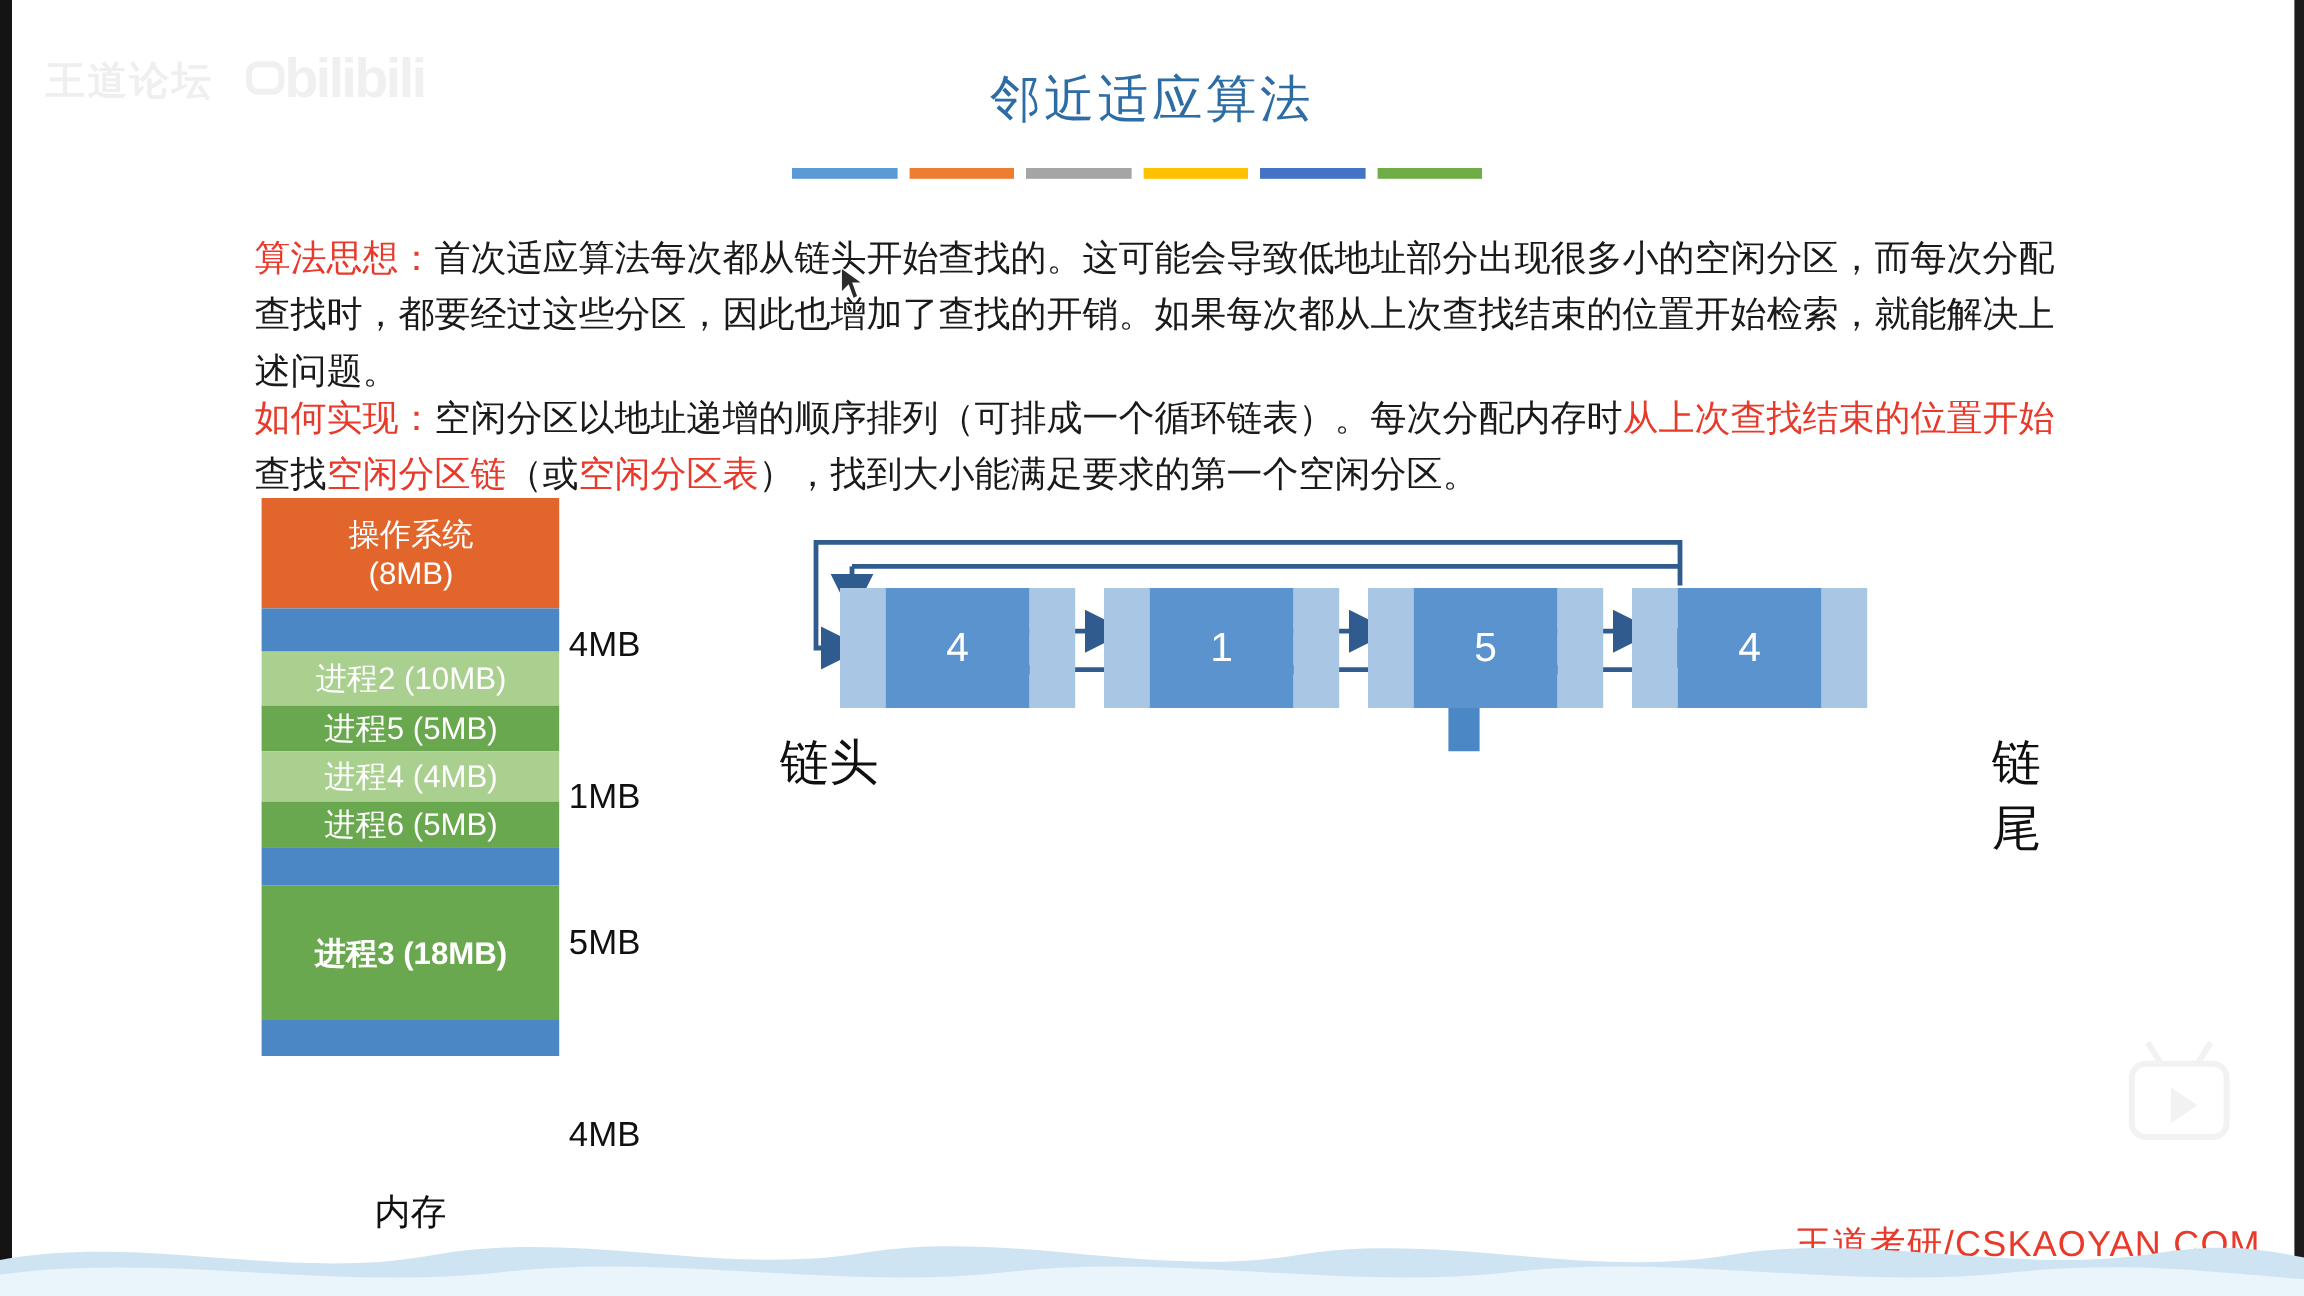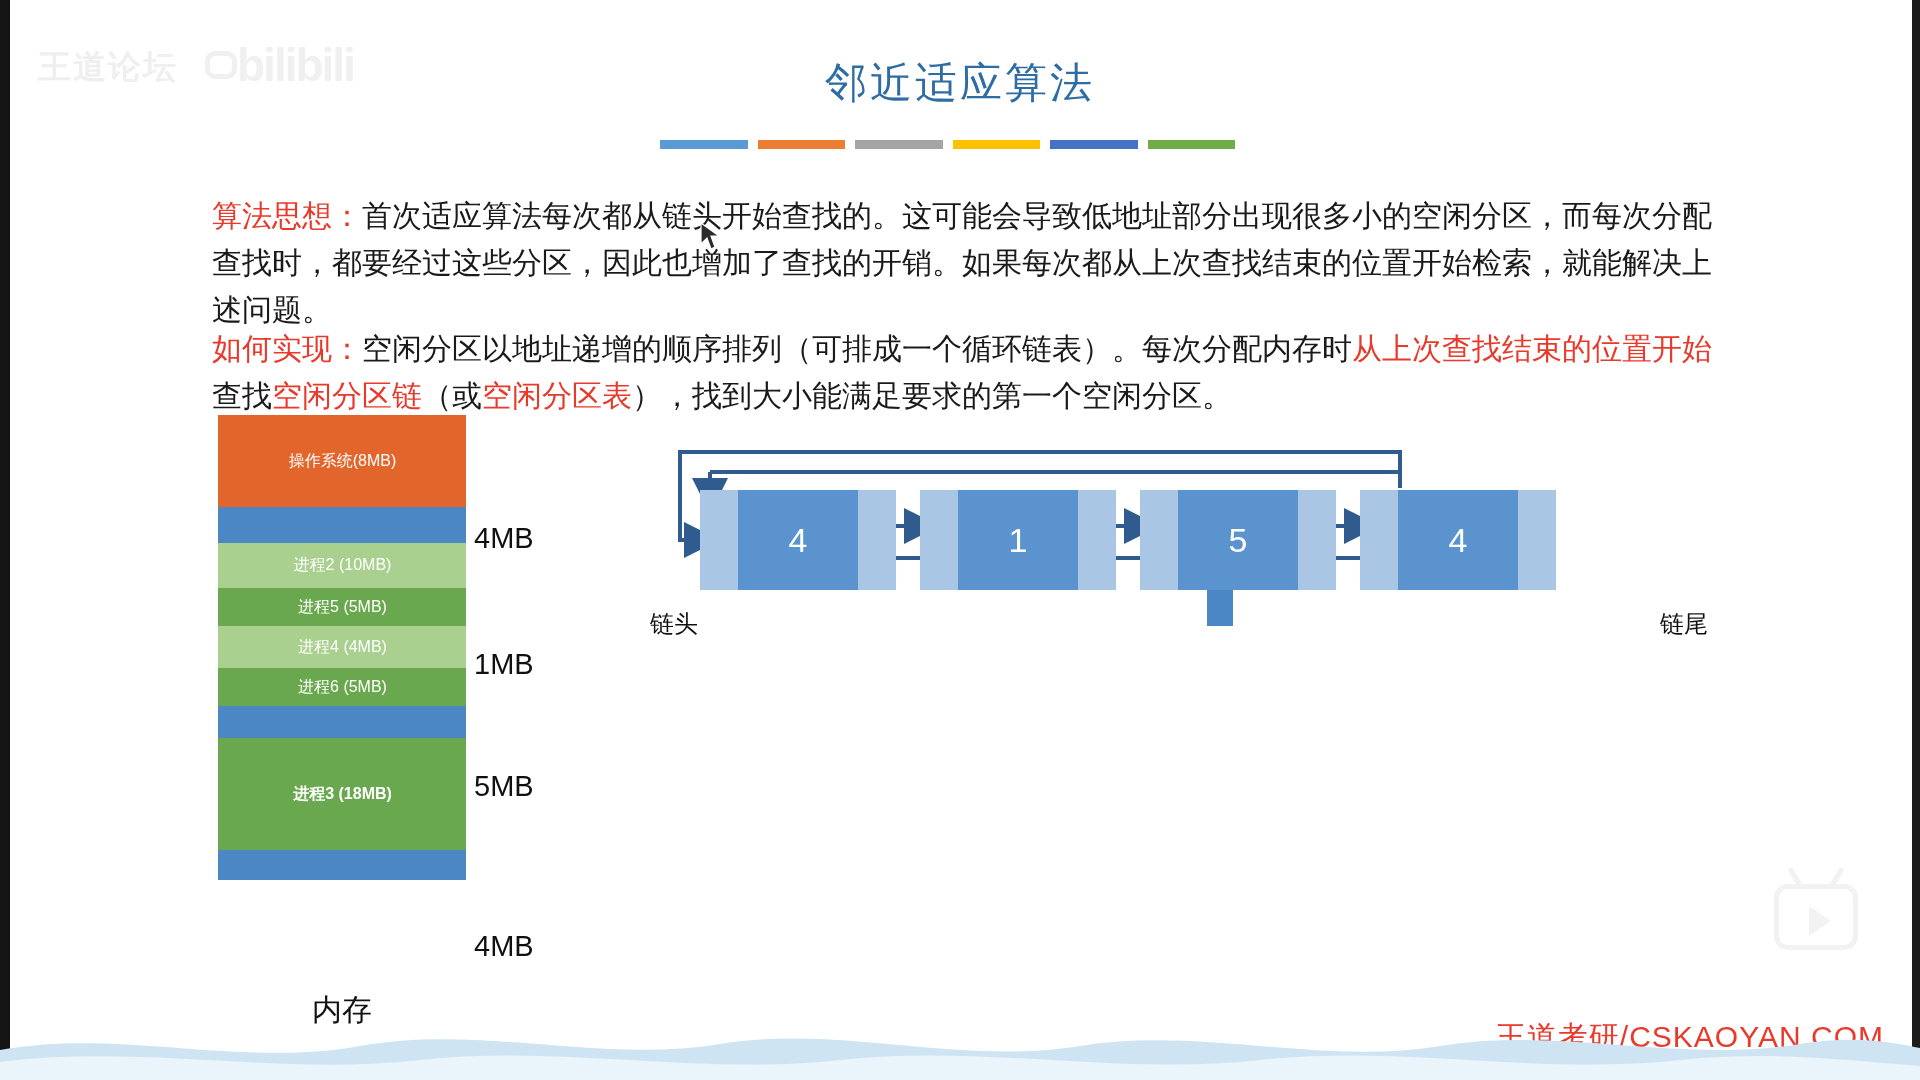--- a/index.html
+++ b/index.html
@@ -77,23 +77,23 @@
   .label-red { color: #e8392b; }
 
   
   #memory {
     position: absolute; left: 218px; top: 415px;
     width: 248px;
   }
   .mem-block {
     width: 248px;
     display: flex; align-items: center; justify-content: center;
-    flex-direction: row;
+    flex-direction: column;
     color: #ffffff;
-    font-size: 16px;
+    font-size: 26px;
     font-family: "Liberation Sans", sans-serif;
     border-left: 1px solid rgba(255,255,255,0.0);
   }
   .mem-label {
     position: absolute;
     font-size: 29px; color: #101010;
     font-family: "Liberation Sans", sans-serif;
   }
   #mem-caption {
     position: absolute; left: 218px; top: 990px; width: 248px;
@@ -119,21 +119,21 @@
   .node .seg-mid {
     width: 120px;
     background: #5b93ce;
     color: #ffffff;
     font-size: 34px;
     display: flex; align-items: center; justify-content: center;
     font-family: "Liberation Sans", sans-serif;
   }
   .chainlabel {
     position: absolute;
-    font-size: 24px; color: #101010;
+    font-size: 41px; color: #101010;
     font-family: Liberation Serif, serif;
   }
 
   
   .footer-text {
     position: absolute; right: 36px; bottom: 22px;
     font-size: 30px; color: #e8392b;
     font-family: "Liberation Sans", sans-serif;
     letter-spacing: 1px;
   }

